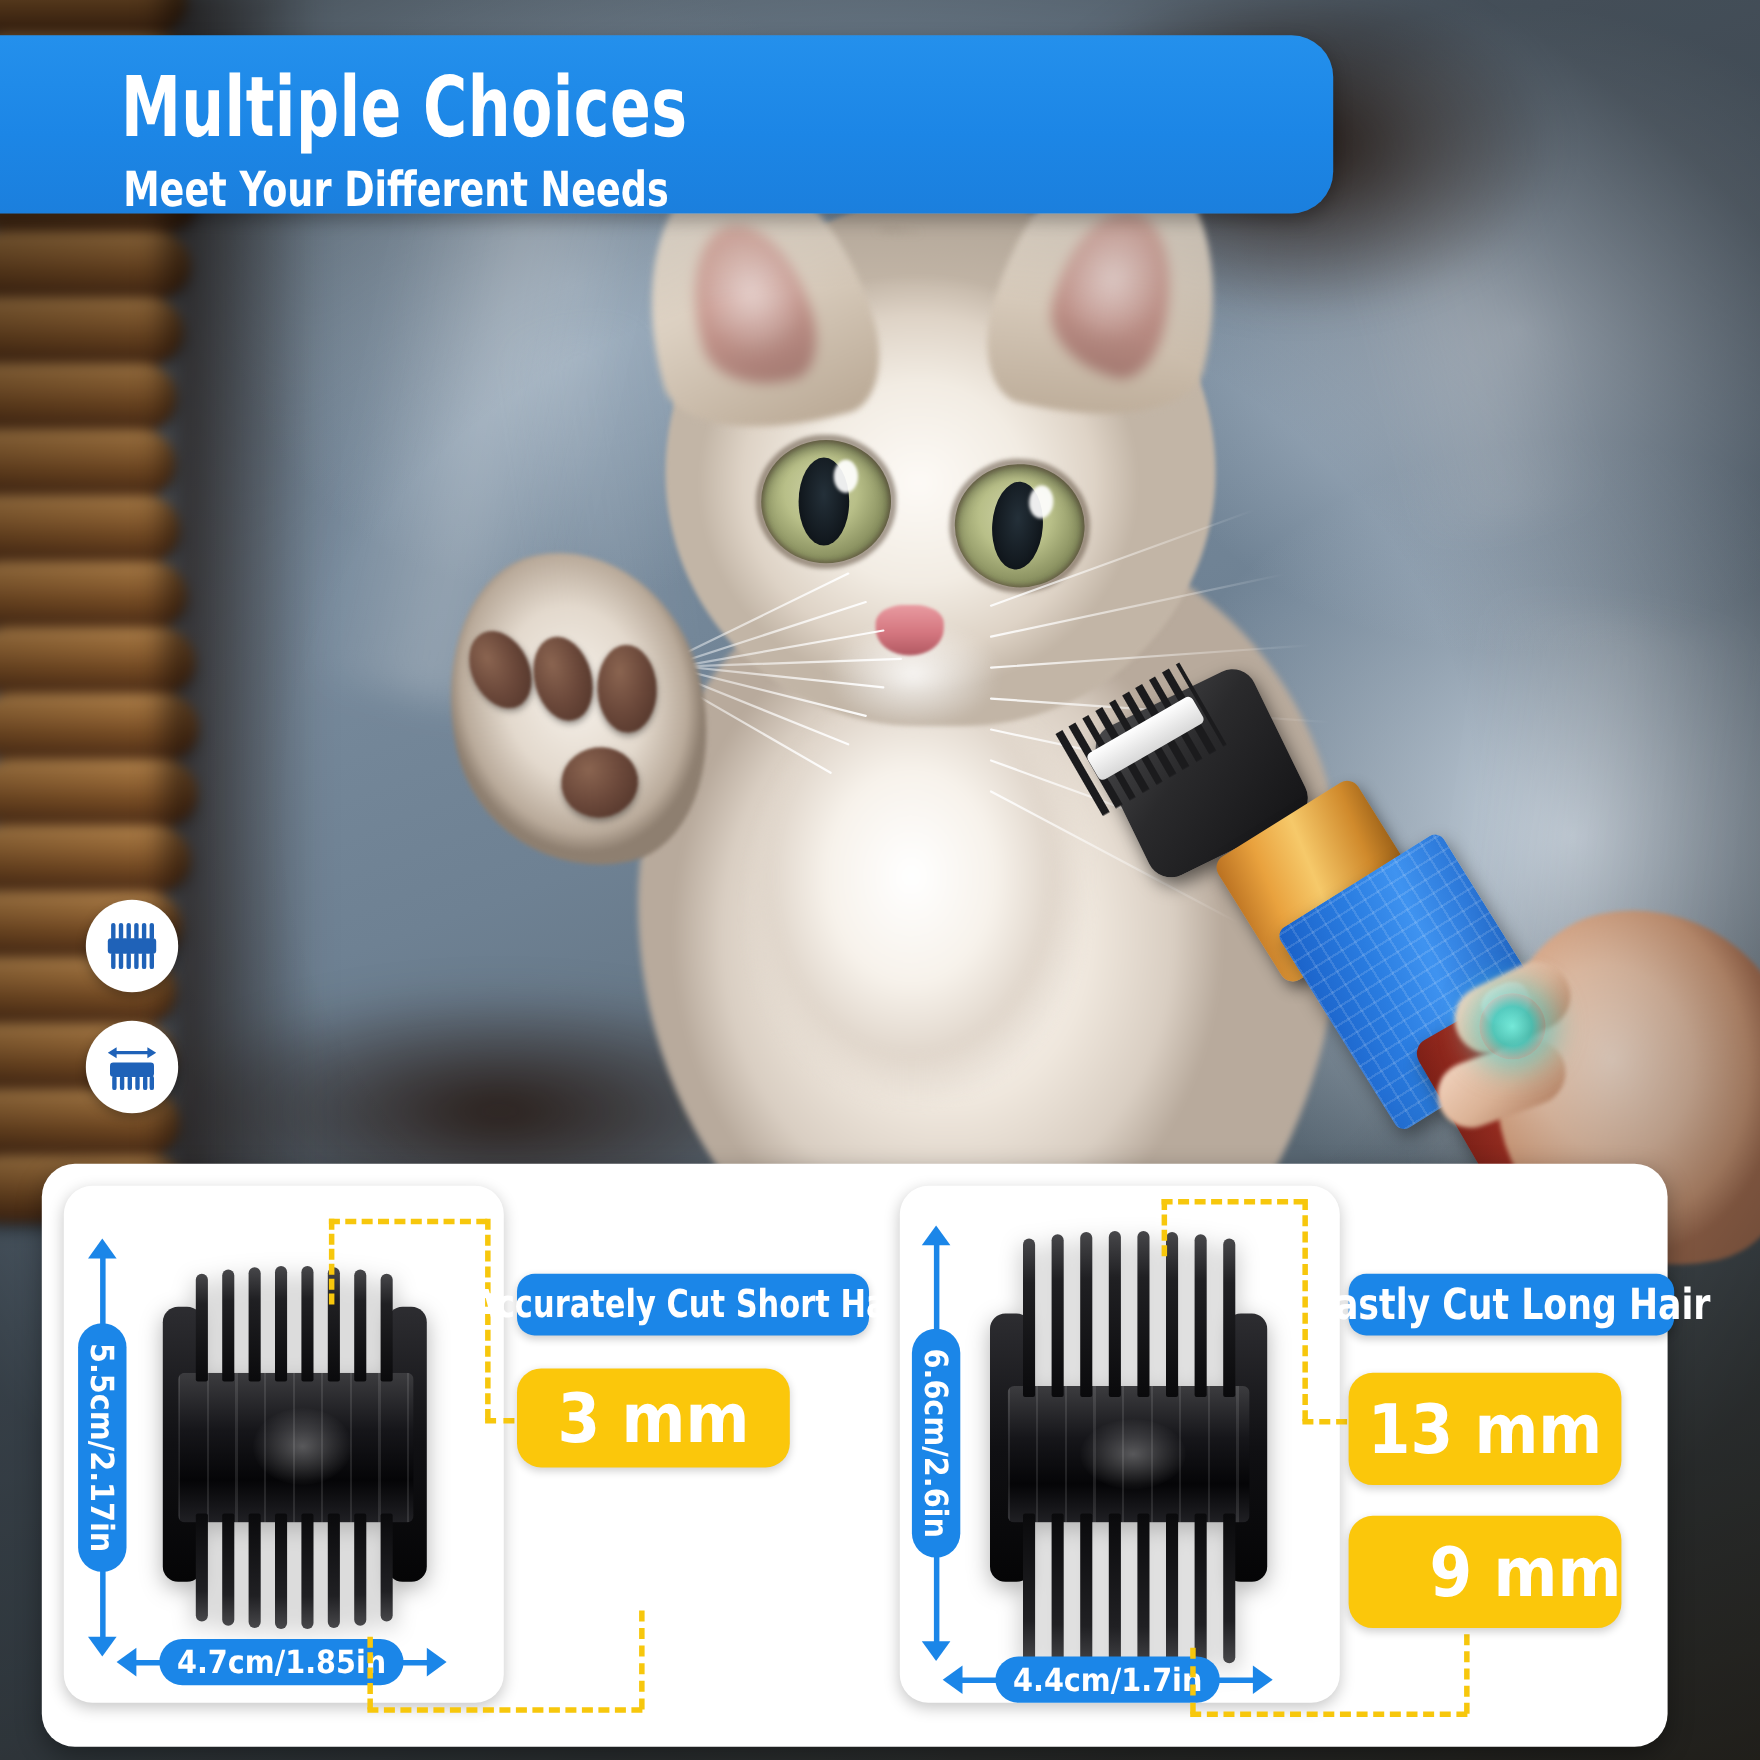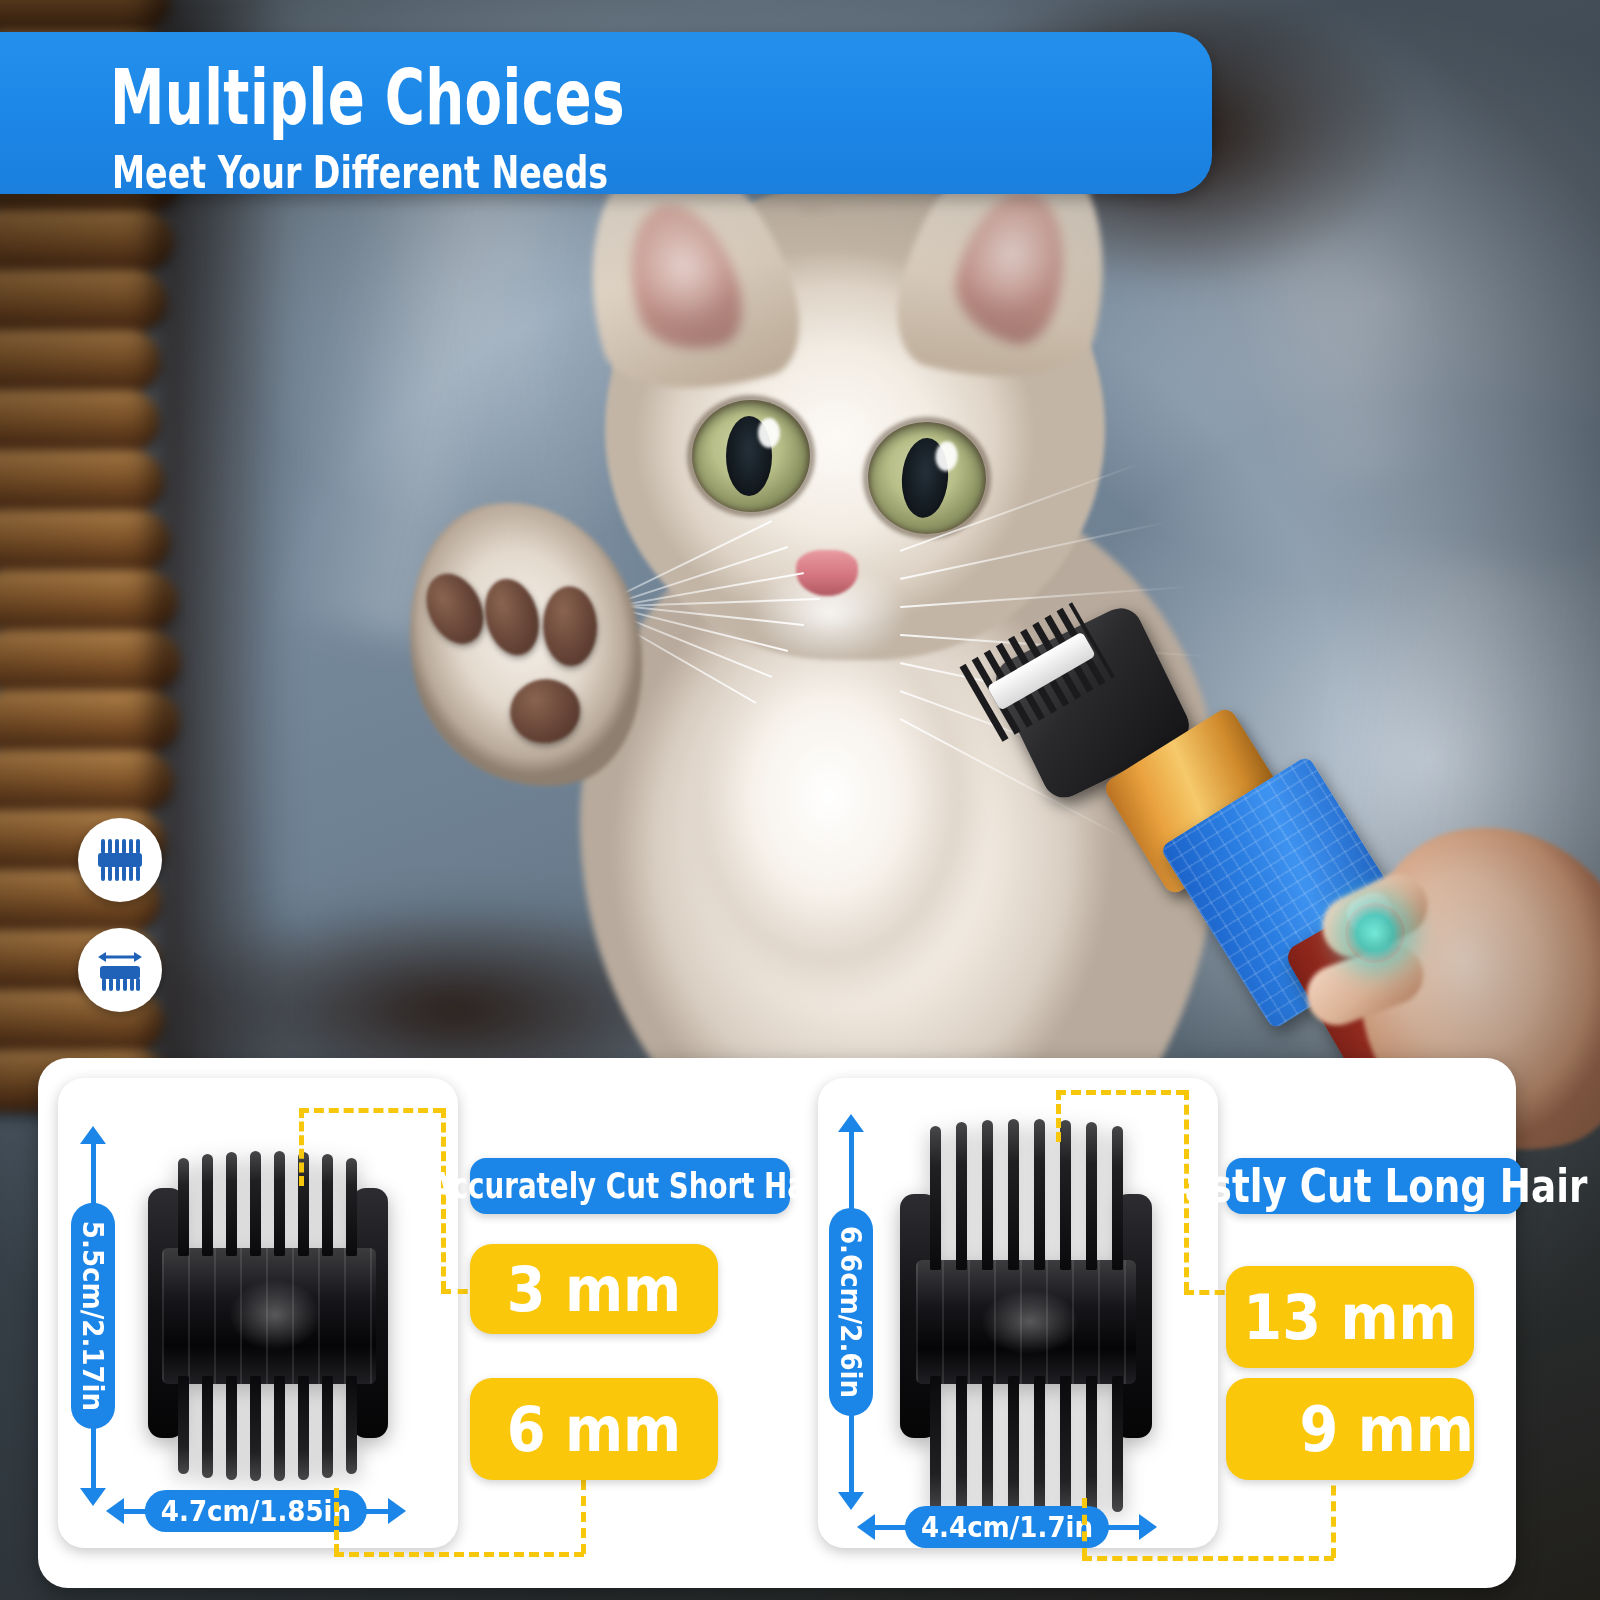--- a/index.html
+++ b/index.html
@@ -566,23 +566,20 @@
     <div class="dash-v" style="left:296px;top:430px;height:66px;"></div>
     <div class="dash-h" style="left:296px;top:494px;width:250px;"></div>
     <div class="dash-v" style="left:543px;top:406px;height:90px;"></div>
 
     <div class="tag-blue" style="left:432px;top:100px;width:320px;height:56px;font-size:35px;">
       <span style="transform:scaleX(.88);display:block;white-space:nowrap;">Accurately Cut Short Hair</span>
     </div>
     <div class="tag-yellow" style="left:432px;top:186px;width:248px;height:90px;font-size:62px;">
       <span>3 mm</span>
     </div>
-    <div class="tag-yellow" style="left:432px;top:320px;width:248px;height:102px;font-size:62px;">
-      <span>6 mm</span>
-    </div>
 
     <div class="comb-card right">
       <div class="comb" style="left:72px;top:32px;width:280px;height:410px;">
         <div class="side" style="left:10px;top:84px;width:38px;height:244px;"></div>
         <div class="side" style="left:224px;top:84px;width:38px;height:244px;"></div>
         <div class="body" style="left:26px;top:150px;width:220px;height:124px;"></div>
         <div class="tooth" style="left:40px;top:16px;height:144px;"></div>
         <div class="tooth" style="left:66px;top:12px;height:148px;"></div>
         <div class="tooth" style="left:92px;top:10px;height:150px;"></div>
         <div class="tooth" style="left:118px;top:9px;height:151px;"></div>
@@ -618,24 +615,24 @@
 
     <div class="dash-v" style="left:1018px;top:32px;height:52px;"></div>
     <div class="dash-h" style="left:1018px;top:32px;width:130px;"></div>
     <div class="dash-v" style="left:1146px;top:32px;height:202px;"></div>
     <div class="dash-h" style="left:1146px;top:232px;width:56px;"></div>
 
     <div class="dash-v" style="left:1044px;top:440px;height:60px;"></div>
     <div class="dash-h" style="left:1044px;top:498px;width:252px;"></div>
     <div class="dash-v" style="left:1293px;top:412px;height:88px;"></div>
 
-    <div class="tag-blue" style="left:1188px;top:100px;width:296px;height:56px;font-size:46px;">
+    <div class="tag-blue" style="left:1188px;top:100px;width:296px;height:56px;font-size:39px;">
       <span style="transform:scaleX(.90);display:block;white-space:nowrap;">Fastly Cut Long Hair</span>
     </div>
-    <div class="tag-yellow" style="left:1188px;top:190px;width:248px;height:102px;font-size:62px;margin-top:18px;">
+    <div class="tag-yellow" style="left:1188px;top:190px;width:248px;height:102px;font-size:62px;">
       <span>13 mm</span>
     </div>
     <div class="tag-yellow" style="left:1188px;top:320px;width:248px;height:102px;font-size:62px;justify-content:flex-end;">
       <span>9 mm</span>
     </div>
 
   </div>
 </div>
 
 </body></html>

